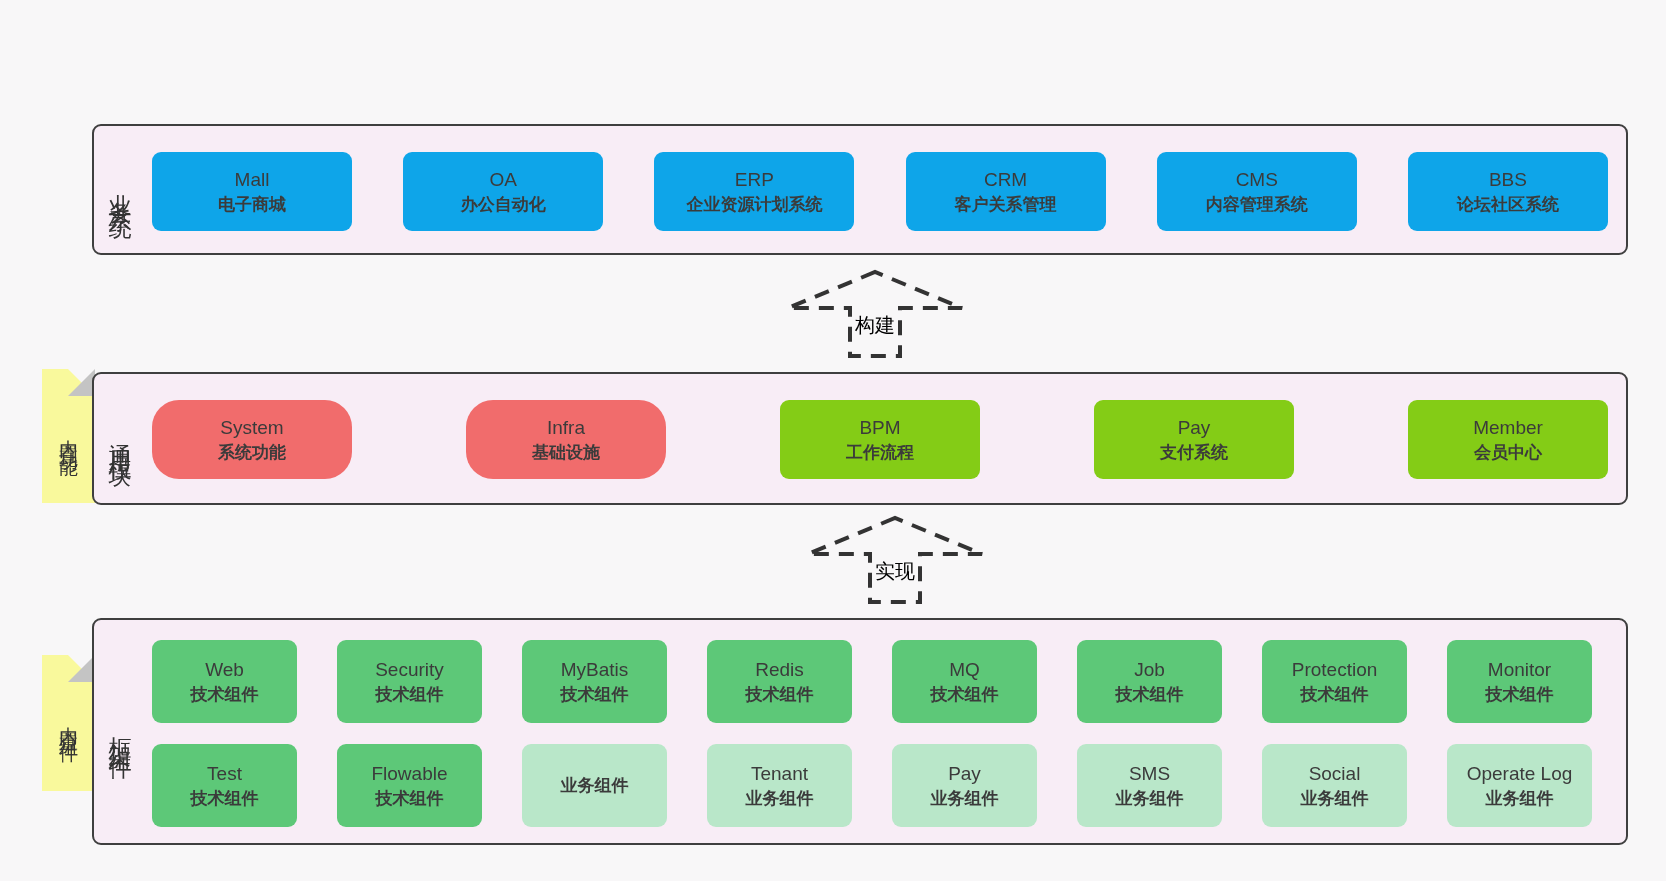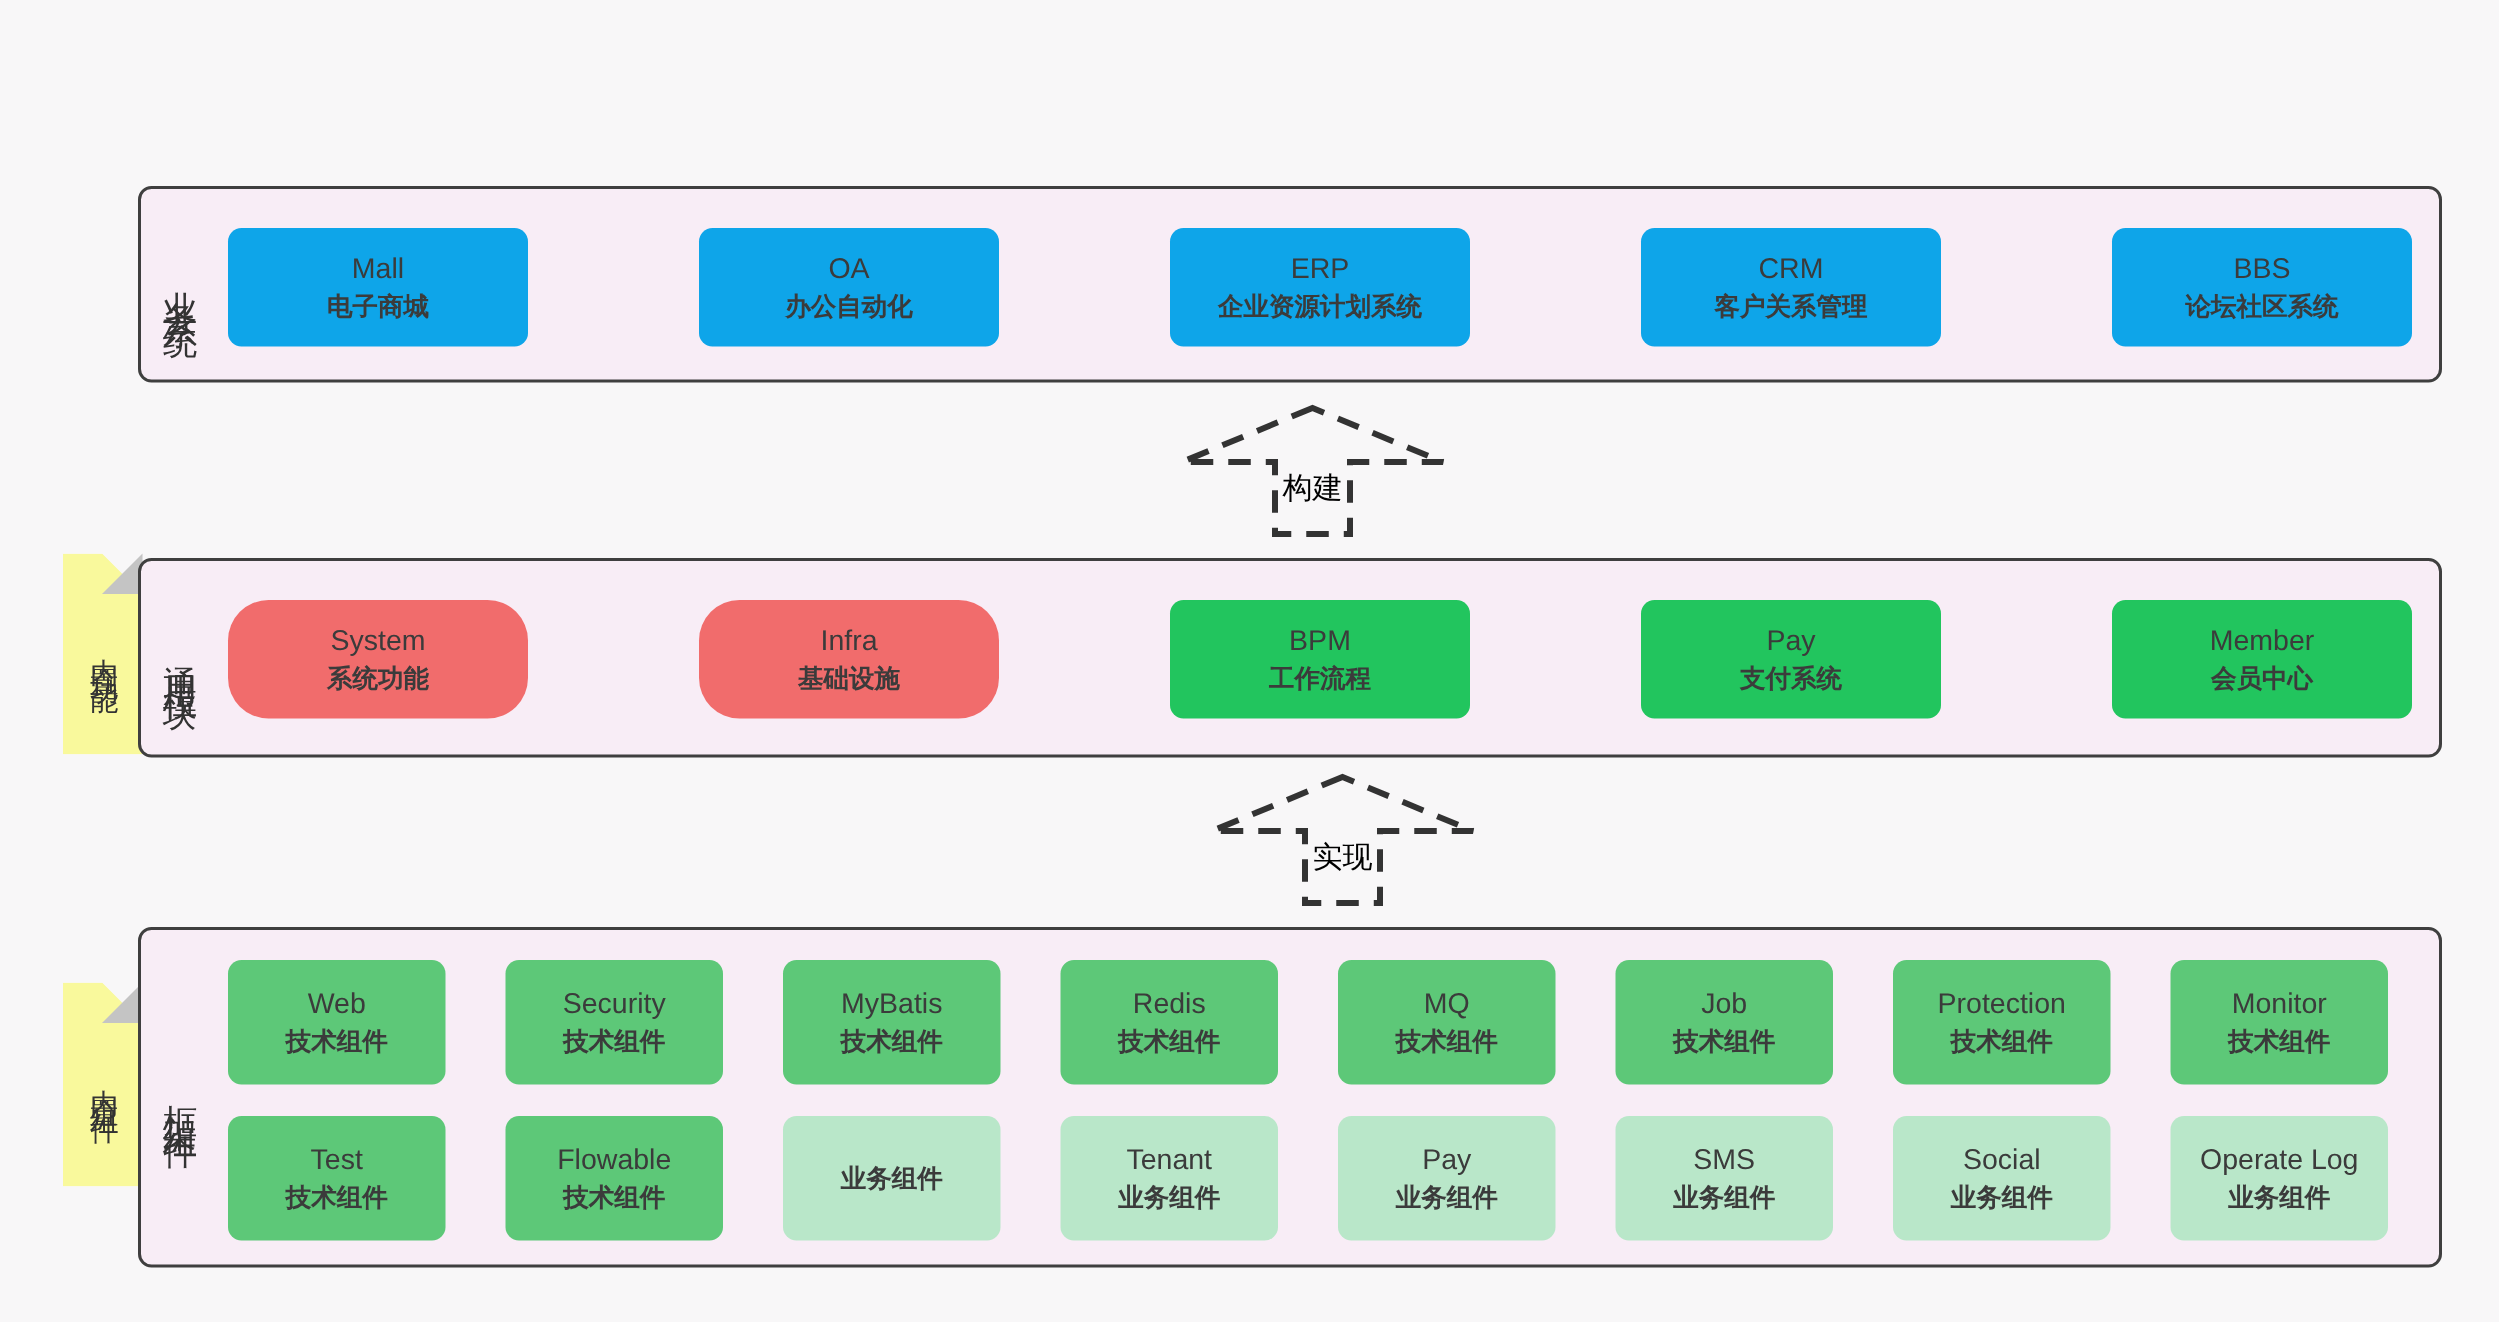--- a/index.html
+++ b/index.html
@@ -63,21 +63,21 @@
     line-height: 25px;
     padding: 2px 4px;
   }
   .row6 .box { width: 200px; }
   .row8 .box { width: 145px; }
   .box .t { font-size: 19px; }
   .box .s { font-size: 17px; font-weight: bold; }
 
   .blue   { background: #0ea5e9; }
   .red    { background: #f16c6c; border-radius: 27px; }
-  .pink   { background: #22c55e; }
+  .pink   { background: #84cc16; }
   .green  { background: #5dc878; }
   .lgreen { background: #b9e7c9; }
 
   
   .side-tab {
     position: absolute;
     left: 42px; width: 53px;
     background: #f9f99c;
     z-index: 1;
     display: flex; align-items: center; justify-content: center;
@@ -138,20 +138,24 @@
       </div>
       <div class="box blue">
         <span class="t">ERP</span>
         <span class="s">企业资源计划系统</span>
       </div>
       <div class="box blue">
         <span class="t">CRM</span>
         <span class="s">客户关系管理</span>
       </div>
       <div class="box blue">
+        <span class="t">CMS</span>
+        <span class="s">内容管理系统</span>
+      </div>
+      <div class="box blue">
         <span class="t">BBS</span>
         <span class="s">论坛社区系统</span>
       </div>
     </div>
   </div>
 
   <div class="arrow" id="arrow-build">
     <svg viewBox="0 0 190 92">
       <path d="M 95 4 L 8 40 L 70 40 L 70 88 L 120 88 L 120 40 L 182 40 Z" fill="none" stroke="#333333" stroke-width="4" stroke-dasharray="15 10" stroke-linecap="butt"></path>
     </svg>

